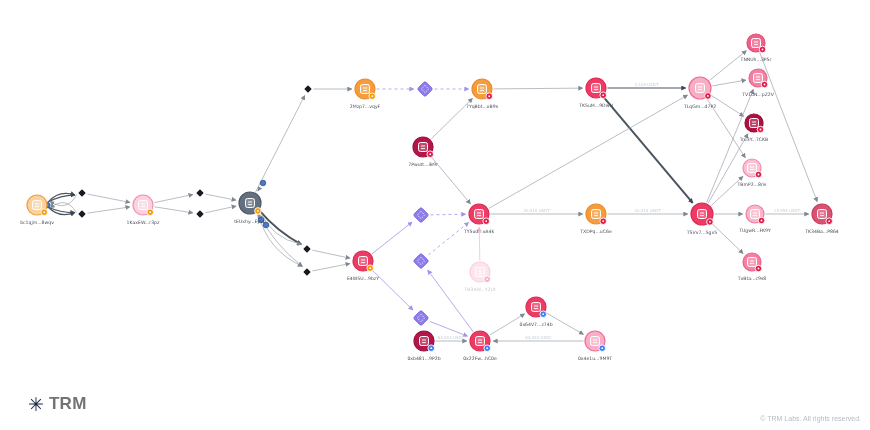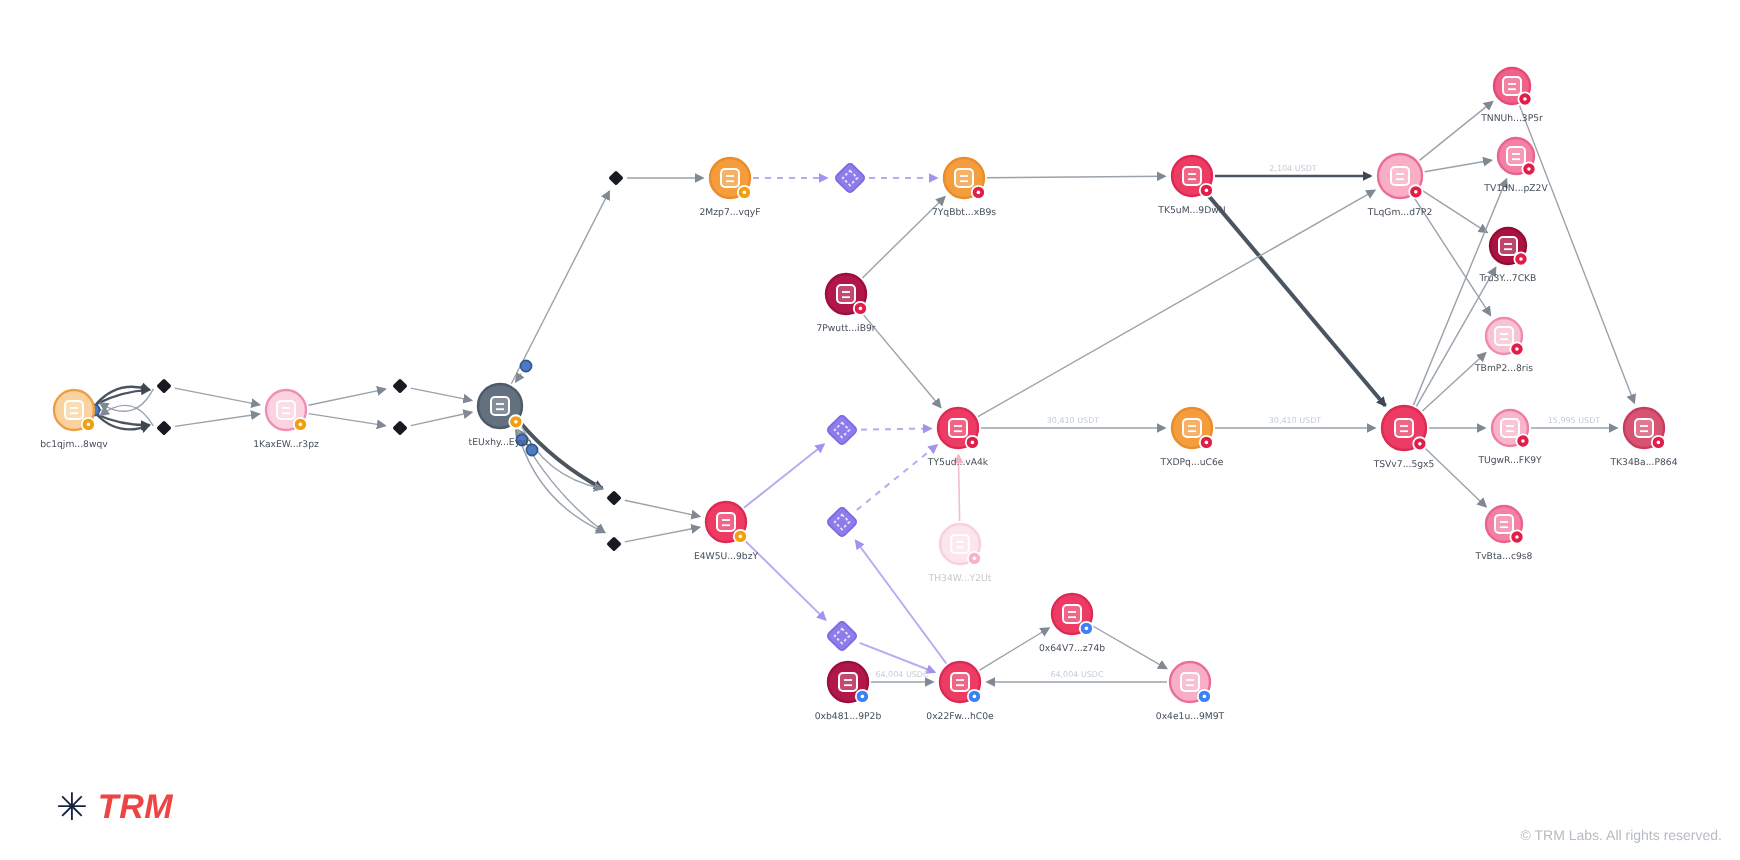--- a/index.html
+++ b/index.html
@@ -4,22 +4,22 @@
 <style>
   html,body{margin:0;padding:0;background:#fff;}
   .stage{position:relative;width:870px;height:430px;background:#fff;overflow:hidden;
          font-family:"Liberation Sans",sans-serif;}
   .graph-wrap{position:absolute;inset:0;}
   svg text{user-select:none;}
   .nlabel{font:4.6px "DejaVu Sans",sans-serif;fill:#474f5a;}
   .elabel{font:4px "DejaVu Sans",sans-serif;fill:#c6ccd3;}
   .logo{position:absolute;left:28px;top:394px;display:flex;align-items:center;gap:5px;}
   .logo-icon{font-size:19px;line-height:19px;color:#16233e;}
-  .logo-text{font-size:17px;font-weight:800;color:#ef4444;letter-spacing:.3px;
-             font-family:"Liberation Sans",sans-serif;font-style:italic;}
+  .logo-text{font-size:17px;font-weight:800;color:#737373;letter-spacing:.3px;
+             font-family:"Liberation Sans",sans-serif;}
   .copyright{position:absolute;right:9px;bottom:8px;font-size:7px;color:#b6bcc4;}
 </style>
 </head>
 <body>
 
 <div class="stage">
   <div class="graph-wrap">
     <svg id="graph" width="870" height="430" viewBox="0 0 870 430">
         <defs>
           <marker id="m-gray" markerWidth="5" markerHeight="5" refX="4.2" refY="2.5" orient="auto" markerUnits="userSpaceOnUse">

